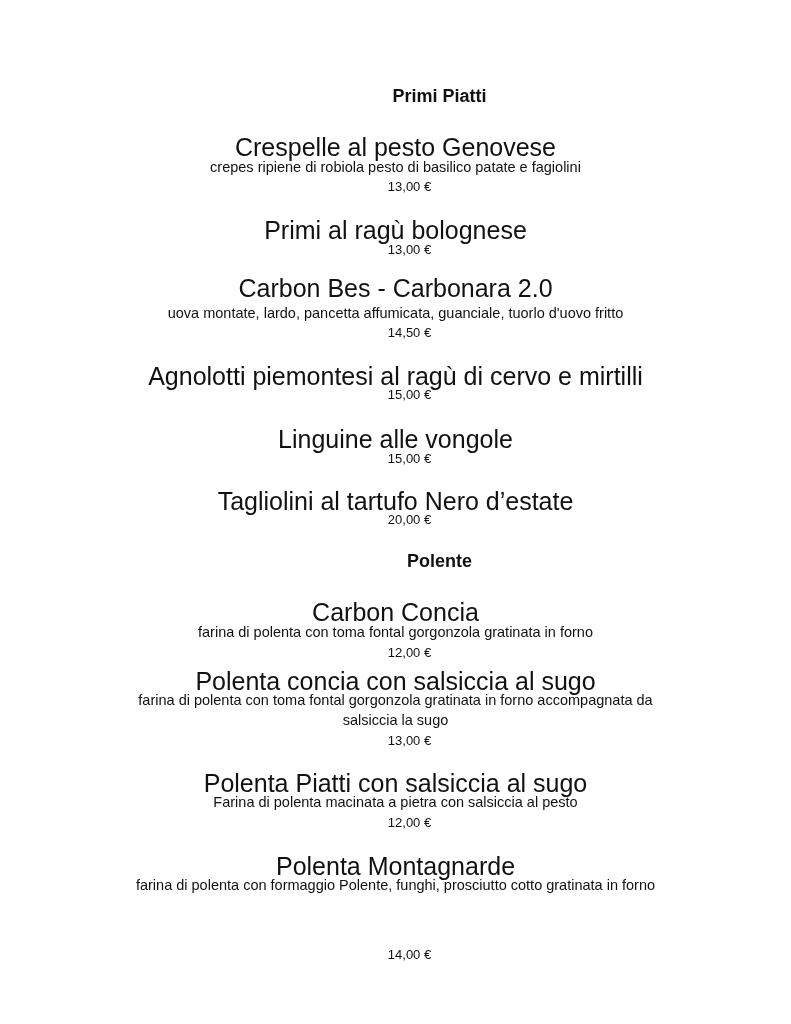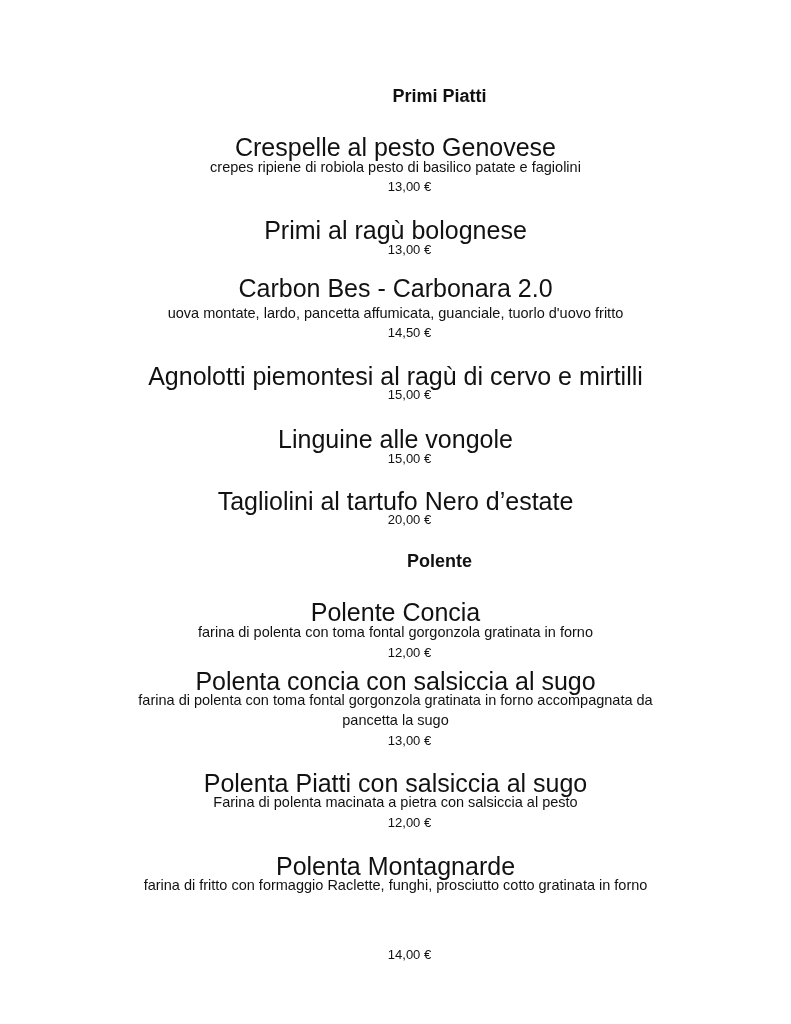--- a/index.html
+++ b/index.html
@@ -33,29 +33,29 @@
   <div class="line price" style="top:388px">15,00 €</div>
 
   <div class="line title" style="top:427px">Linguine alle vongole</div>
   <div class="line price" style="top:452px">15,00 €</div>
 
   <div class="line title" style="top:489px">Tagliolini al tartufo Nero d’estate</div>
   <div class="line price" style="top:513px">20,00 €</div>
 
   <div class="line section" style="top:552px">Polente</div>
 
-  <div class="line title" style="top:600px">Polente Concia</div>
+  <div class="line title" style="top:600px">Carbon Concia</div>
   <div class="line desc" style="top:625px">farina di polenta con toma fontal gorgonzola gratinata in forno</div>
   <div class="line price" style="top:646px">12,00 €</div>
 
   <div class="line title" style="top:669px">Polenta concia con salsiccia al sugo</div>
   <div class="line desc" style="top:693px">farina di polenta con toma fontal gorgonzola gratinata in forno accompagnata da</div>
-  <div class="line desc" style="top:713px">pancetta la sugo</div>
+  <div class="line desc" style="top:713px">salsiccia la sugo</div>
   <div class="line price" style="top:734px">13,00 €</div>
 
   <div class="line title" style="top:771px">Polenta Piatti con salsiccia al sugo</div>
   <div class="line desc" style="top:795px">Farina di polenta macinata a pietra con salsiccia al pesto</div>
   <div class="line price" style="top:816px">12,00 €</div>
 
   <div class="line title" style="top:854px">Polenta Montagnarde</div>
-  <div class="line desc" style="top:878px">farina di fritto con formaggio Raclette, funghi, prosciutto cotto gratinata in forno</div>
+  <div class="line desc" style="top:878px">farina di polenta con formaggio Polente, funghi, prosciutto cotto gratinata in forno</div>
   <div class="line price" style="top:948px">14,00 €</div>
 </div>
 
 </body></html>

